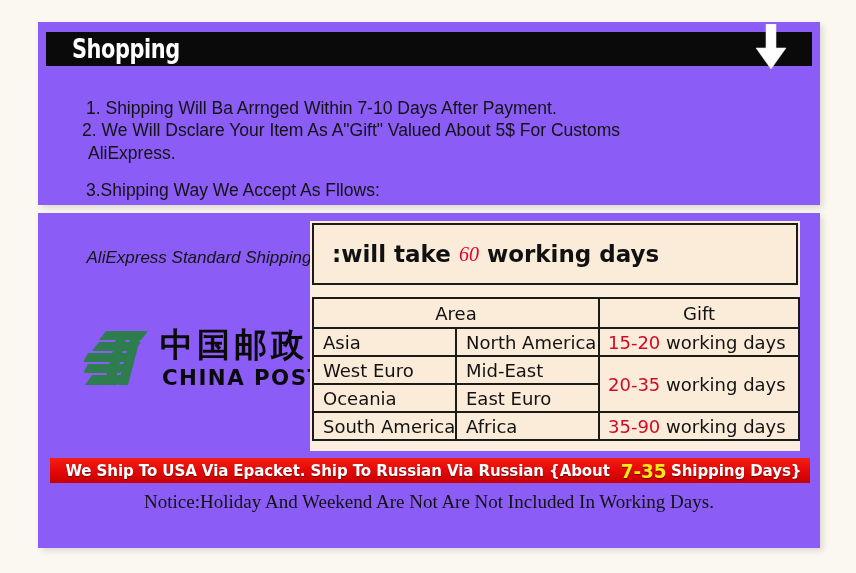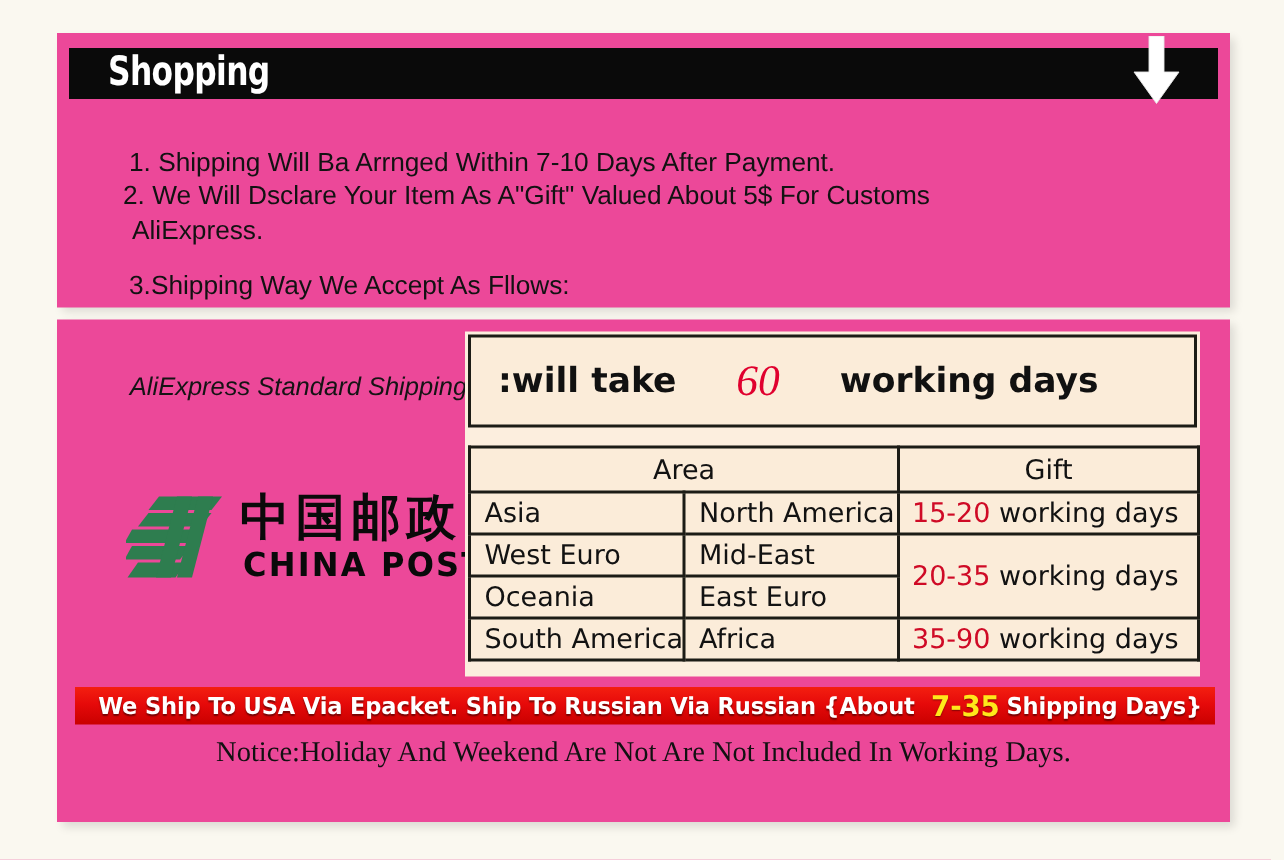--- a/index.html
+++ b/index.html
@@ -9,21 +9,21 @@
     background: #faf8f0;
     font-family: "Liberation Sans", sans-serif;
     overflow: hidden;
   }
 
   #root { position: relative; width: 856px; height: 573px; }
 
   
   .panel {
     position: absolute;
-    background: #ec4899;
+    background: #8b5cf6;
     box-shadow: 3px 3px 6px rgba(0,0,0,0.12);
   }
   #panel-shopping { left: 38px; top: 22px; width: 782px; height: 183px; }
 
   .black-bar {
     position: absolute;
     left: 8px; top: 10px;
     width: 766px; height: 34px;
     background: #0a0a0a;
   }
@@ -112,34 +112,33 @@
   }
   .will-take {
     position: absolute;
     left: 2px; top: 2px;
     width: 486px; height: 62px;
     border: 2.5px solid #1c1c16;
     background: #fbecd9;
     display: flex;
     align-items: center;
     padding-left: 18px;
-    gap: 32px;
   }
   .will-take .wt {
     font-family: "DejaVu Sans", sans-serif;
     font-size: 23px;
     font-weight: bold;
     color: #111;
     white-space: nowrap;
   }
   .will-take .num {
     font-family: "Liberation Serif", serif;
     font-style: italic;
     font-weight: normal;
-    font-size: 29px;
+    font-size: 20px;
     color: #e0002e;
     padding: 0 8px;
   }
 
   table.ship {
     position: absolute;
     left: 2px; top: 76px;
     width: 486px;
     border-collapse: collapse;
     background: #fbecd9;

